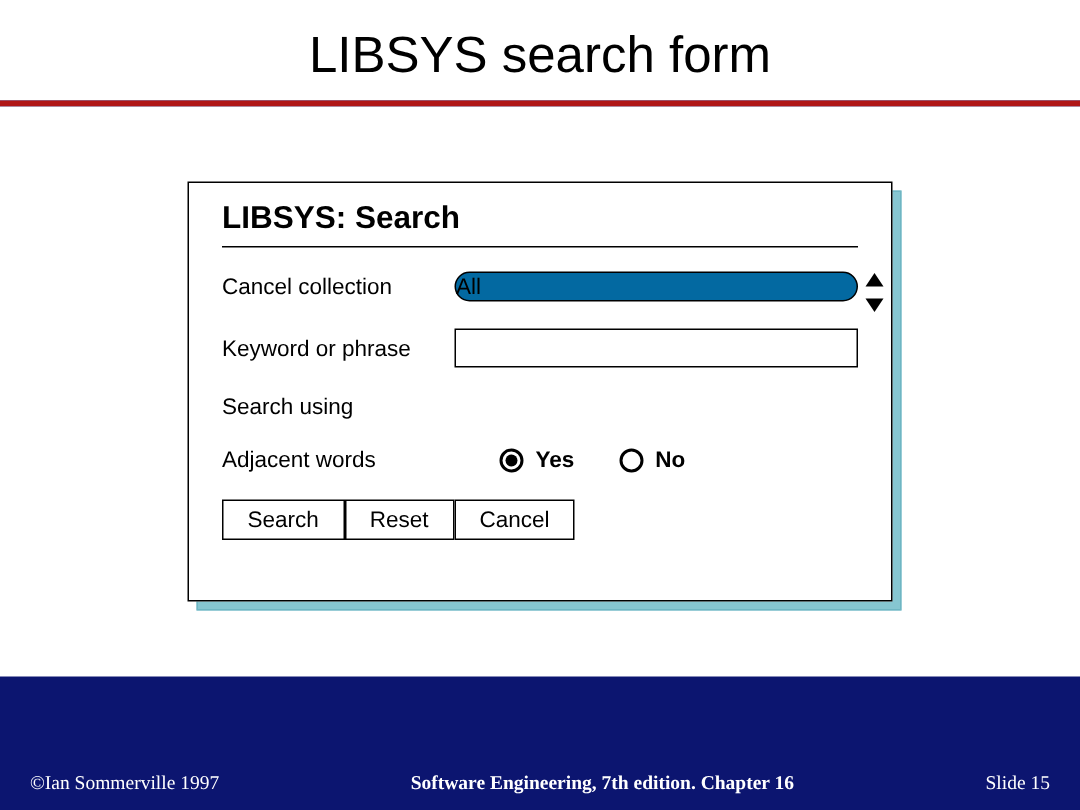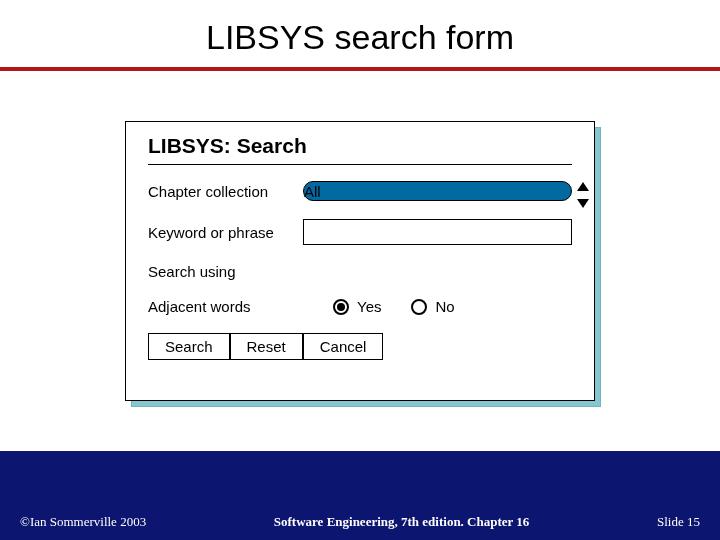--- a/index.html
+++ b/index.html
@@ -105,20 +105,21 @@
     border-right: 6px solid transparent;
   }
   .tri-up { border-bottom: 9px solid #000; }
   .tri-down { border-top: 9px solid #000; }
   .radio-group {
     flex: 1;
     display: flex;
     align-items: center;
     gap: 30px;
     padding-left: 30px;
+    font-weight: bold;
   }
   .radio-opt {
     display: flex; align-items: center; gap: 8px;
   }
   .radio {
     width: 16px; height: 16px;
     border: 2px solid #000;
     border-radius: 50%;
     display: inline-flex;
     align-items: center; justify-content: center;
@@ -170,21 +171,21 @@
 
   <div class="content">
     <div class="form-wrap">
       <div class="form-shadow"></div>
       <div class="form-box">
 
         <div class="form-title">LIBSYS: Search</div>
         <hr class="hr">
 
         <div class="row">
-          <div class="lbl">Chapter collection</div>
+          <div class="lbl">Cancel collection</div>
           <div class="rounded-field">
             <span>All</span>
             <div class="spinner">
               <div class="tri-up"></div>
               <div class="tri-down"></div>
             </div>
           </div>
         </div>
 
         <div class="row">
@@ -214,18 +215,18 @@
           <button class="btn">Search</button>
           <button class="btn">Reset</button>
           <button class="btn">Cancel</button>
         </div>
 
       </div>
     </div>
   </div>
 
   <div class="footer">
-    <span class="left">©Ian Sommerville 2003</span>
+    <span class="left">©Ian Sommerville 1997</span>
     <span class="center">Software Engineering, 7th edition. Chapter 16</span>
     <span class="right">Slide 15</span>
   </div>
 
 </div>
 
 </body></html>

